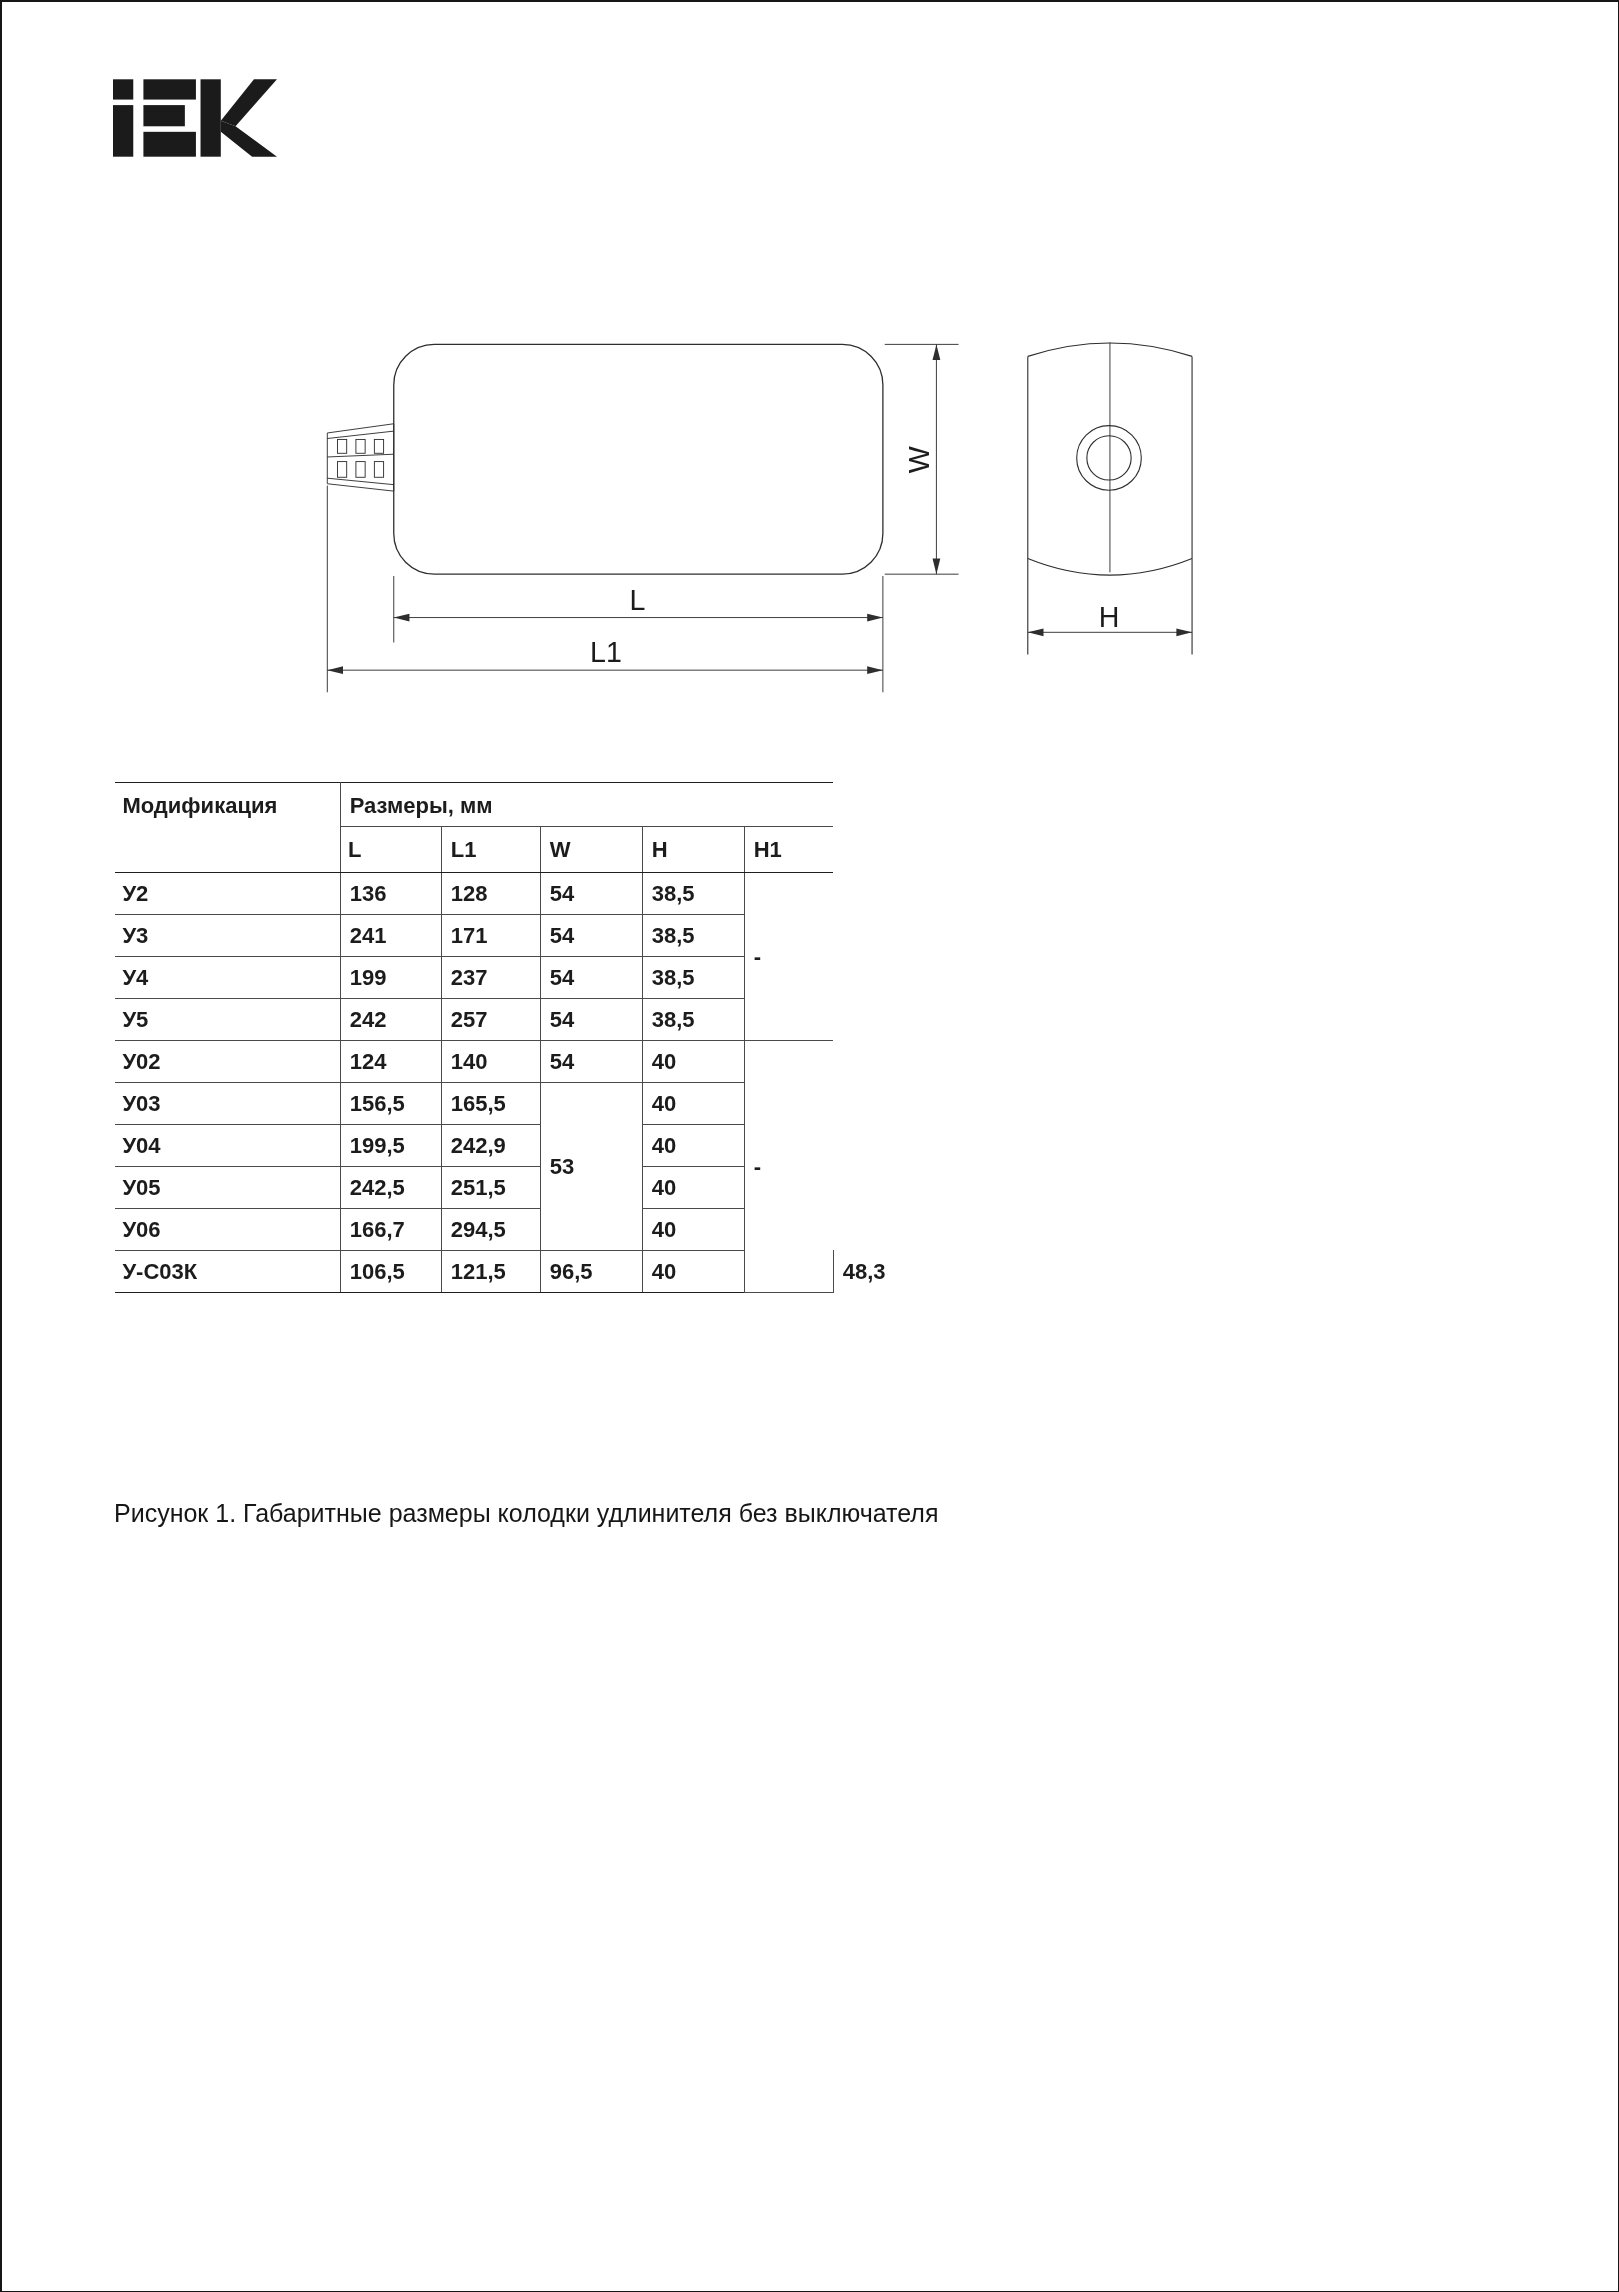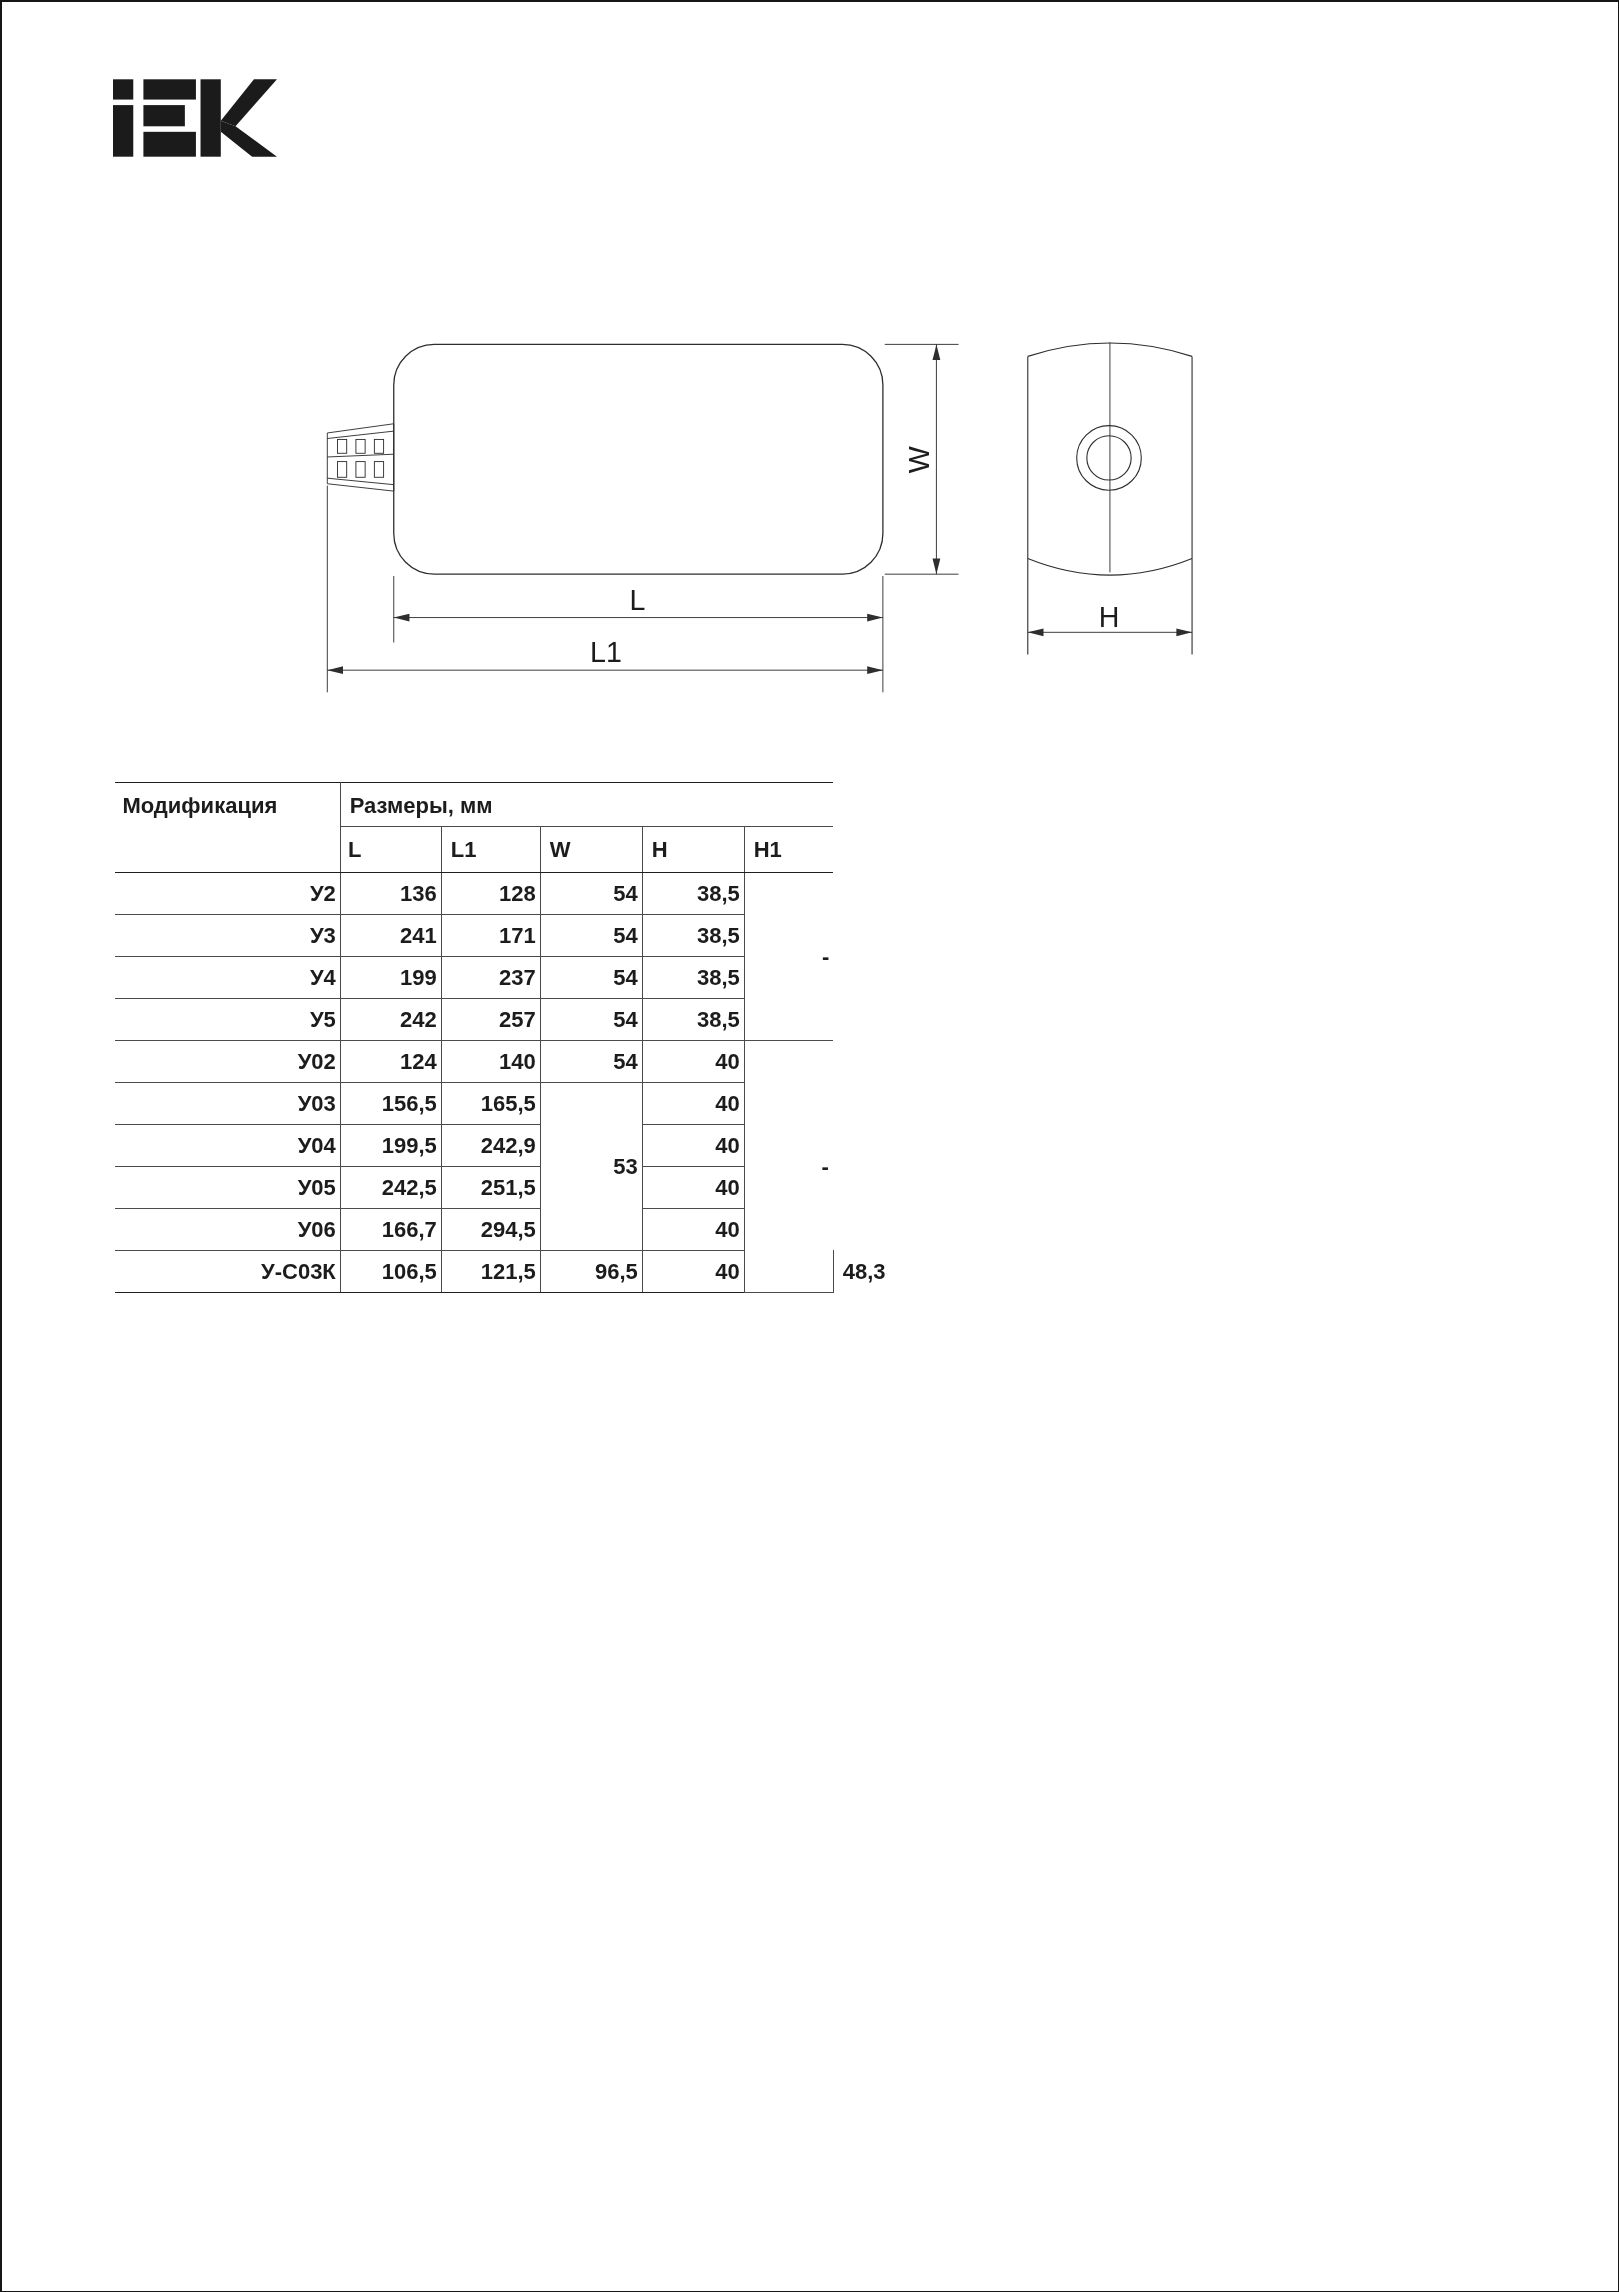--- a/index.html
+++ b/index.html
@@ -34,21 +34,21 @@
     padding:0 3.7px 0 9.2px;
     box-sizing:border-box;
     white-space:nowrap;
   }
   table.dims th:first-child, table.dims td:first-child { border-left:none; padding-left:7.4px; }
   table.dims th:last-child, table.dims td:last-child { border-right:none; }
   table.dims thead tr:first-child th { border-top:1.8px solid #1f1f1f; }
   table.dims thead th { vertical-align:top; padding-top:10px; }
   table.dims thead tr.sub th { border-bottom:1.8px solid #1f1f1f; }
   table.dims th.c-mod { border-bottom:1.8px solid #1f1f1f; }
-  table.dims tbody td { vertical-align:middle;text-align:right; }
+  table.dims tbody td { vertical-align:middle; }
   table.dims tbody tr { height:42px; }
   table.dims thead tr.grp { height:44px; }
   table.dims thead tr.sub { height:46px; }
   table.dims tbody tr:last-child td { border-bottom:1.8px solid #1f1f1f; }
 
   .caption {
     position:absolute; left:112px; top:1497px;
     font-size:25px; color:#161616;
   }
 </style>
@@ -221,15 +221,16 @@
             <td>106,5</td>
             <td>121,5</td>
             <td>96,5</td>
             <td>40</td>
             <td>48,3</td>
           </tr>
         </tbody>
     </table>
   </div>
 
+  <div class="caption">Рисунок 1. Габаритные размеры колодки удлинителя без выключателя</div>
 
 </div>
 
 
 </body></html>

